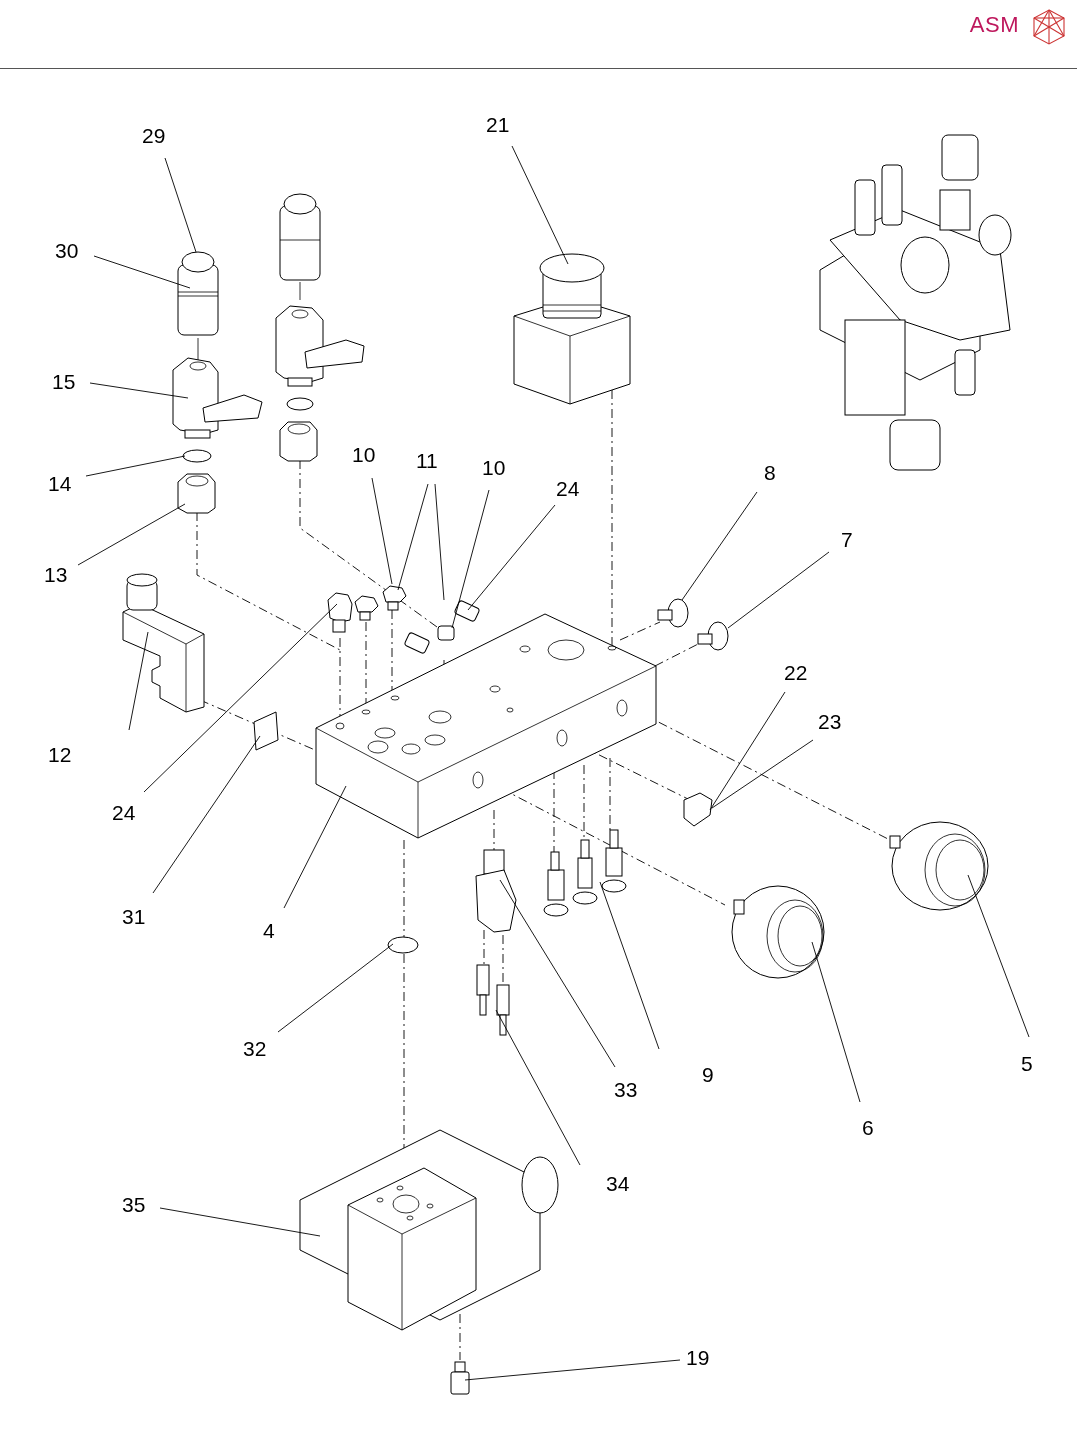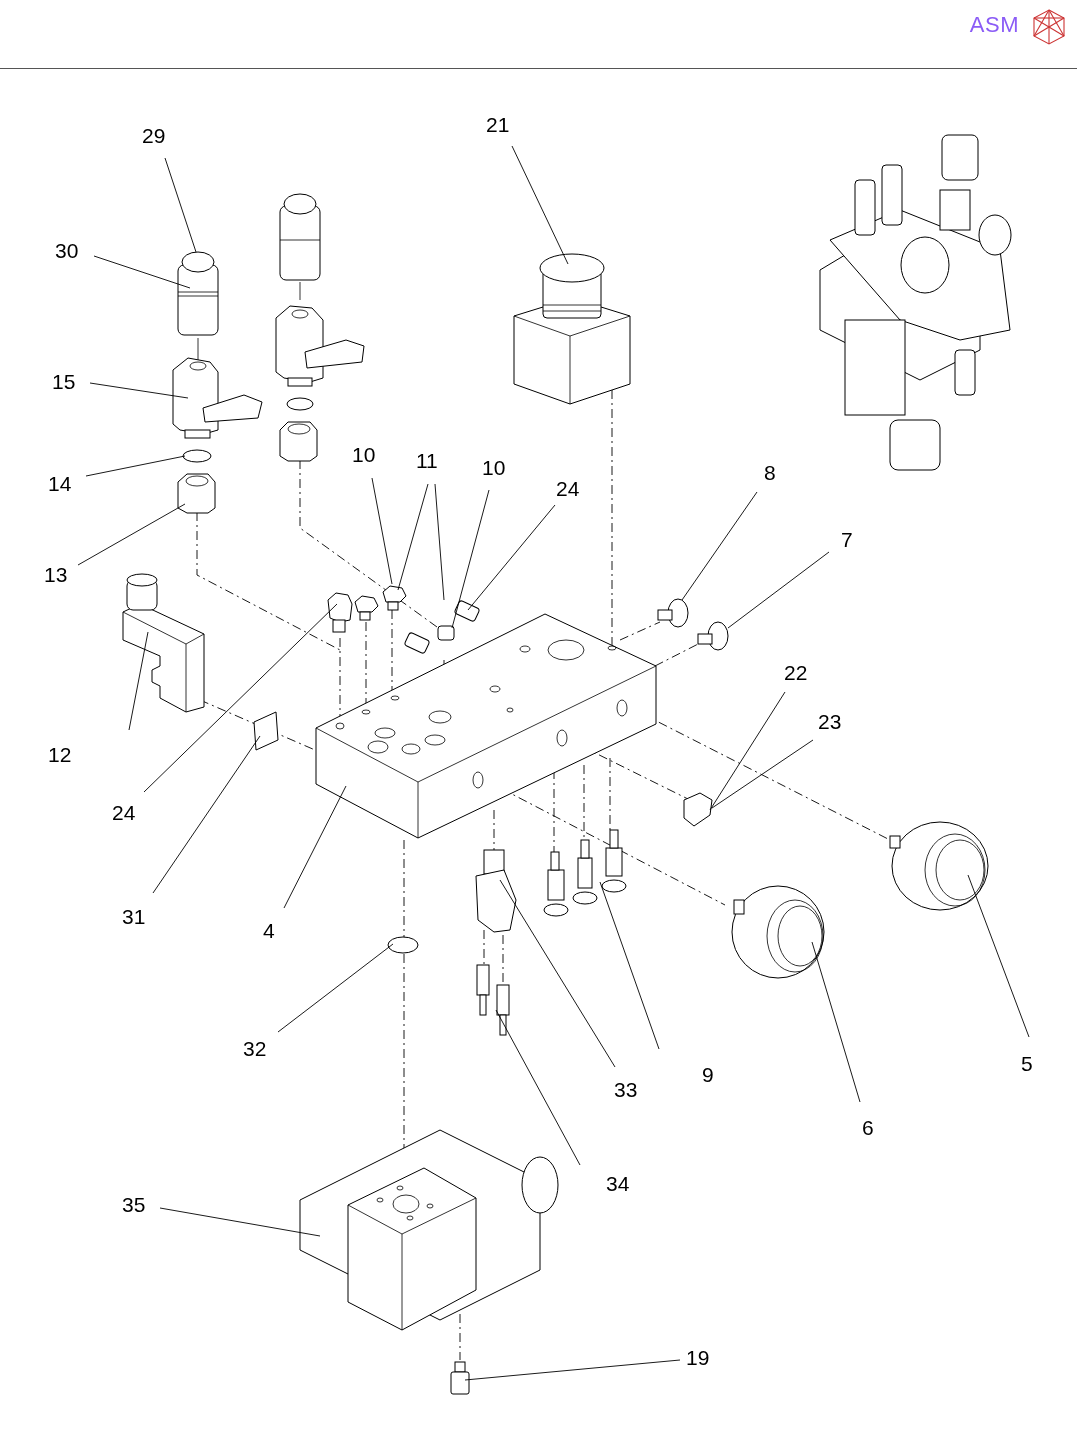--- a/index.html
+++ b/index.html
@@ -1,18 +1,18 @@
 <!DOCTYPE html>
 <html><head>
 <meta charset="utf-8">
 <style>
   html, body { margin:0; padding:0; background:#ffffff; }
   body { width:1077px; height:1449px; position:relative; overflow:hidden; font-family:"Liberation Sans", sans-serif; }
   .header { position:absolute; left:0; top:0; width:1077px; height:70px; }
-  .brand { position:absolute; right:58px; top:12px; font-size:22px; color:#8b5cf6; letter-spacing:0.5px; }
+  .brand { position:absolute; right:58px; top:12px; font-size:22px; color:#be185d; letter-spacing:0.5px; }
   .logo { position:absolute; right:10px; top:8px; width:36px; height:38px; }
   .rule { position:absolute; left:0; top:68px; width:1077px; height:1px; background:#555; }
   svg.drawing { position:absolute; left:0; top:0; }
   .callout { font-family:"Liberation Sans", sans-serif; font-size:21px; fill:#000; }
   .leader { stroke:#000; stroke-width:0.9; fill:none; }
   .part { stroke:#000; stroke-width:1; fill:#fff; }
   .thin { stroke:#000; stroke-width:0.8; fill:none; }
   .axis { stroke:#000; stroke-width:0.9; fill:none; stroke-dasharray:9 4 2 4; }
 </style>
 </head>

